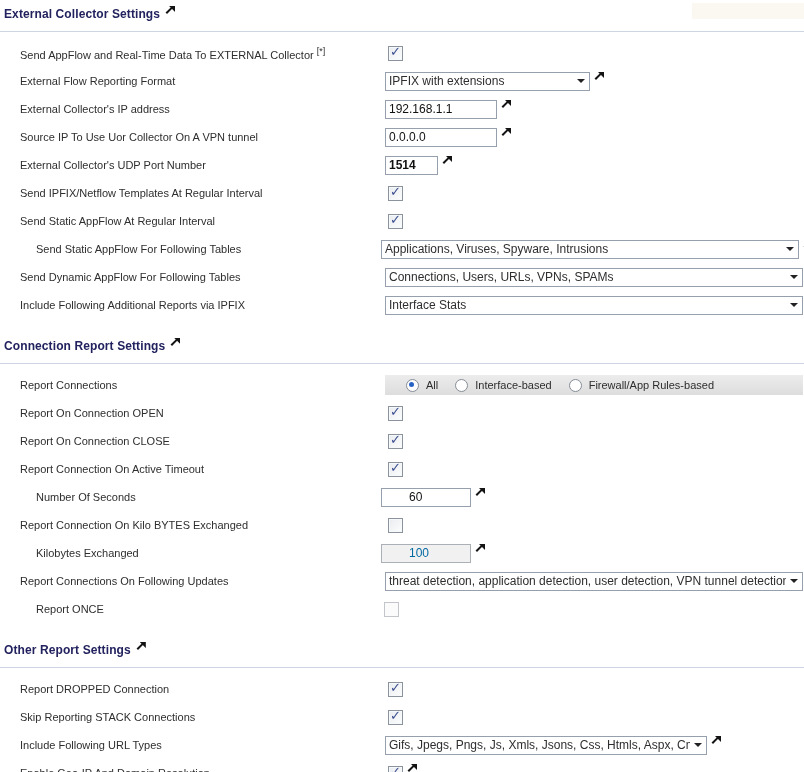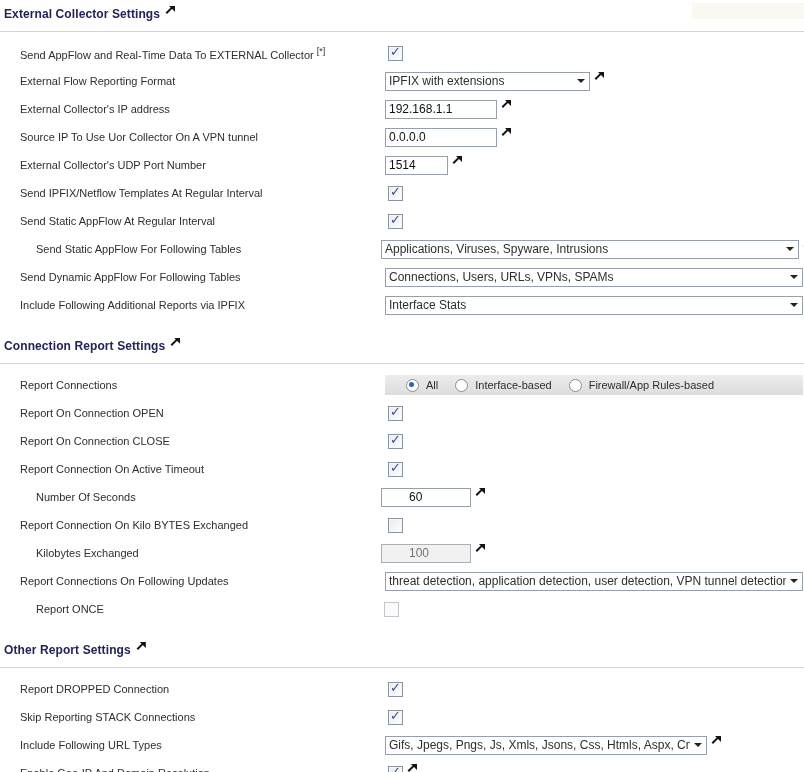--- a/index.html
+++ b/index.html
@@ -23,22 +23,22 @@
   .cb{width:13px;height:13px;margin-left:3px;position:relative;flex:none;
       border:1px solid #8b939c;background:linear-gradient(135deg,#e9ecef,#fcfdfe);
       box-shadow:inset 0 0 0 1px #f6f8fa;}
   .cb.checked::after{content:"\2713";position:absolute;left:1px;top:-3px;
       font-size:13px;font-weight:bold;color:#3d4e91;}
   .cb.disabled{border-color:#c2c6cb;background:#fbfbfb;box-shadow:none;}
 
   
   .ti{height:19px;border:1px solid #96a0ac;padding:0 3px;font:12px "Liberation Sans",sans-serif;
       color:#111;box-sizing:border-box;background:#fff;}
-  .ti:disabled{background:#f1f1f1;color:#737373;border-color:#abb0b6;}
-  .w112{width:112px;} .w53{width:63px;} .w90{width:90px;padding-left:27px;}
+  .ti:disabled{background:#f1f1f1;color:#0369a1;border-color:#abb0b6;}
+  .w112{width:112px;} .w53{width:53px;font-weight:bold;} .w90{width:90px;padding-left:27px;}
 
   
   .dd{height:19px;border:1px solid #96a0ac;background:#fff;display:flex;align-items:center;
       box-sizing:border-box;}
   .dd .txt{flex:1;font-size:12px;padding-left:3px;white-space:nowrap;overflow:hidden;}
   .dd .arr{width:16px;flex:none;display:flex;justify-content:center;align-items:center;}
   .tri{width:0;height:0;border-left:4px solid transparent;border-right:4px solid transparent;
       border-top:4px solid #222;}
   .dd205{width:205px;} .dd418{width:418px;} .dd322{width:322px;}
 

